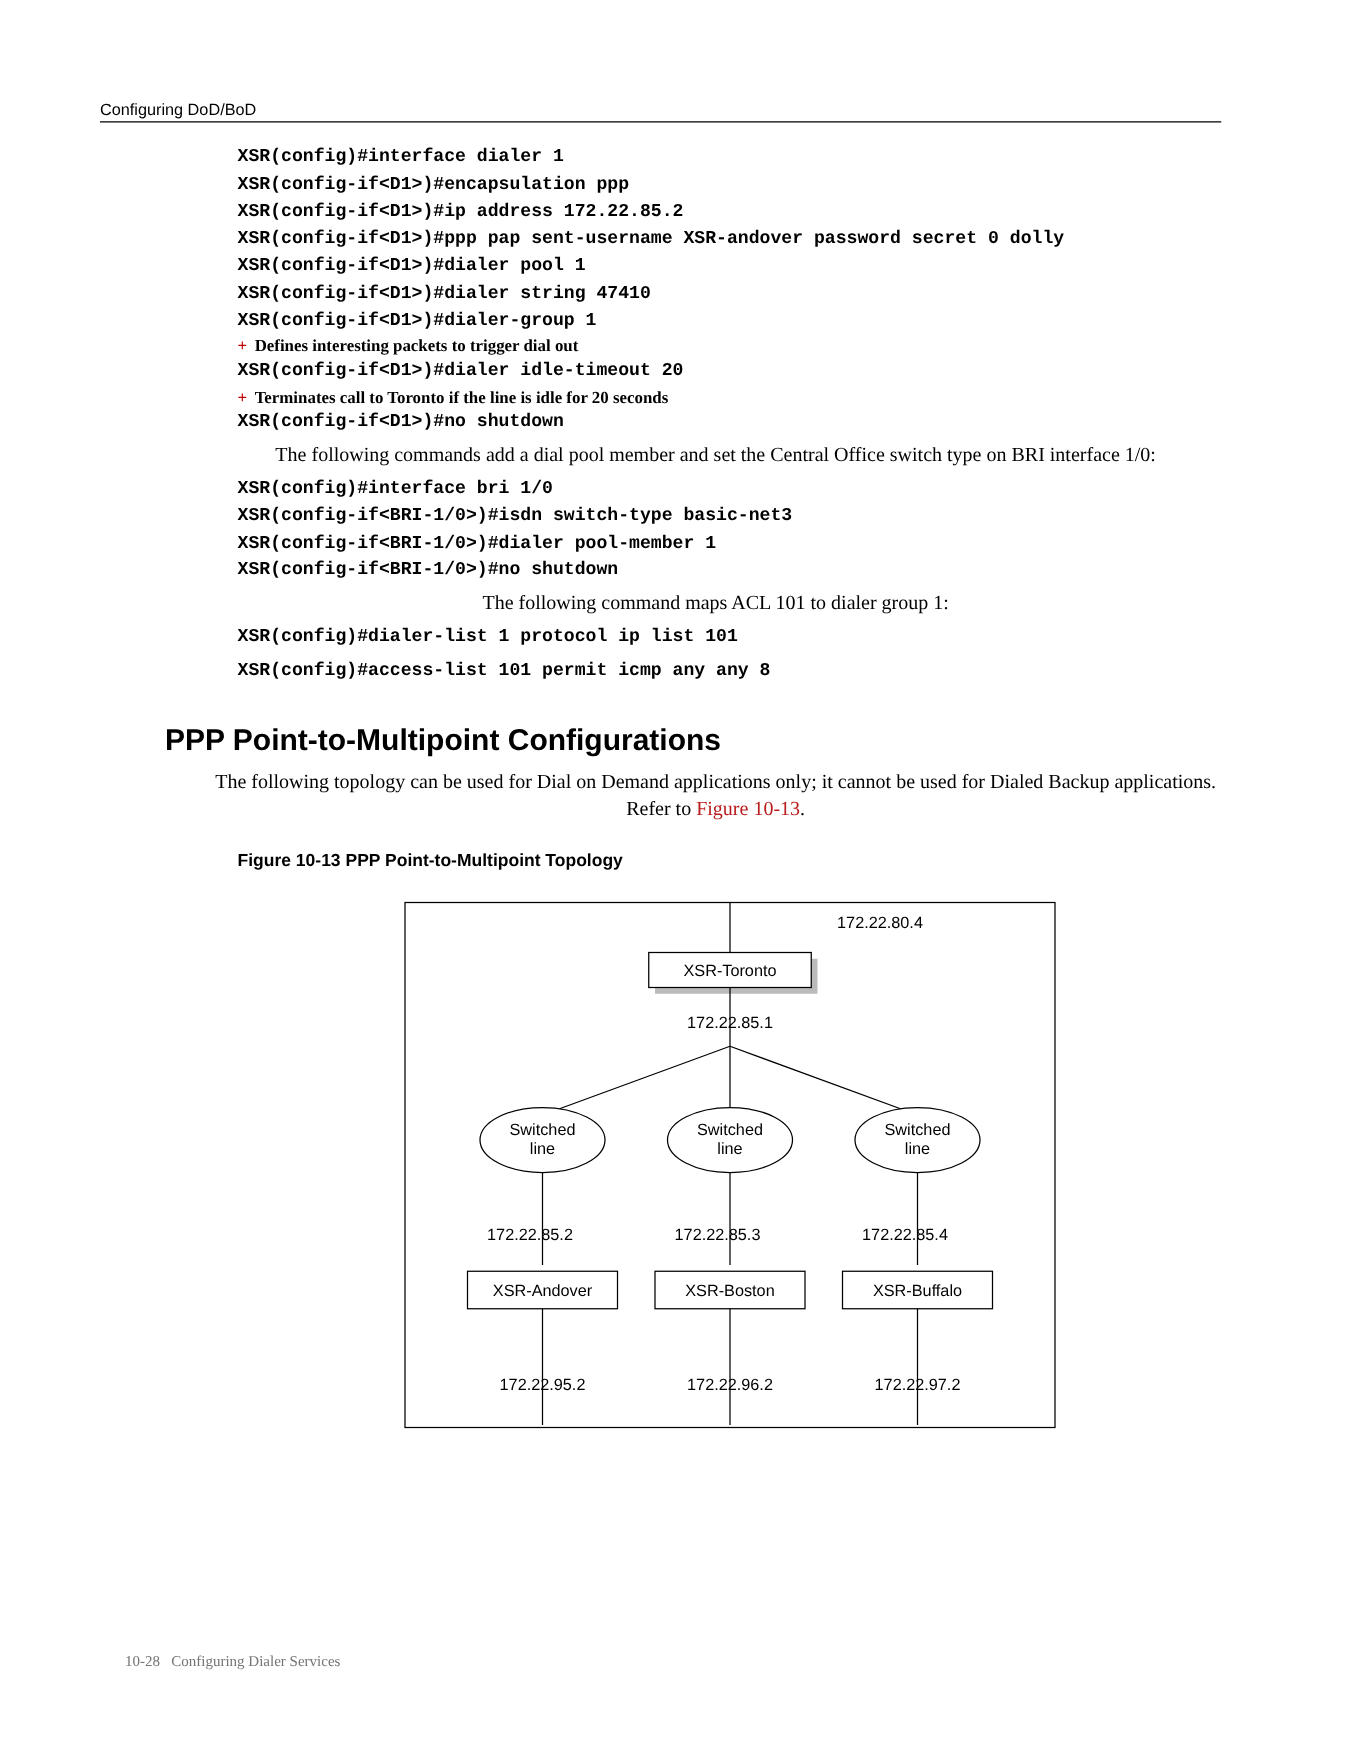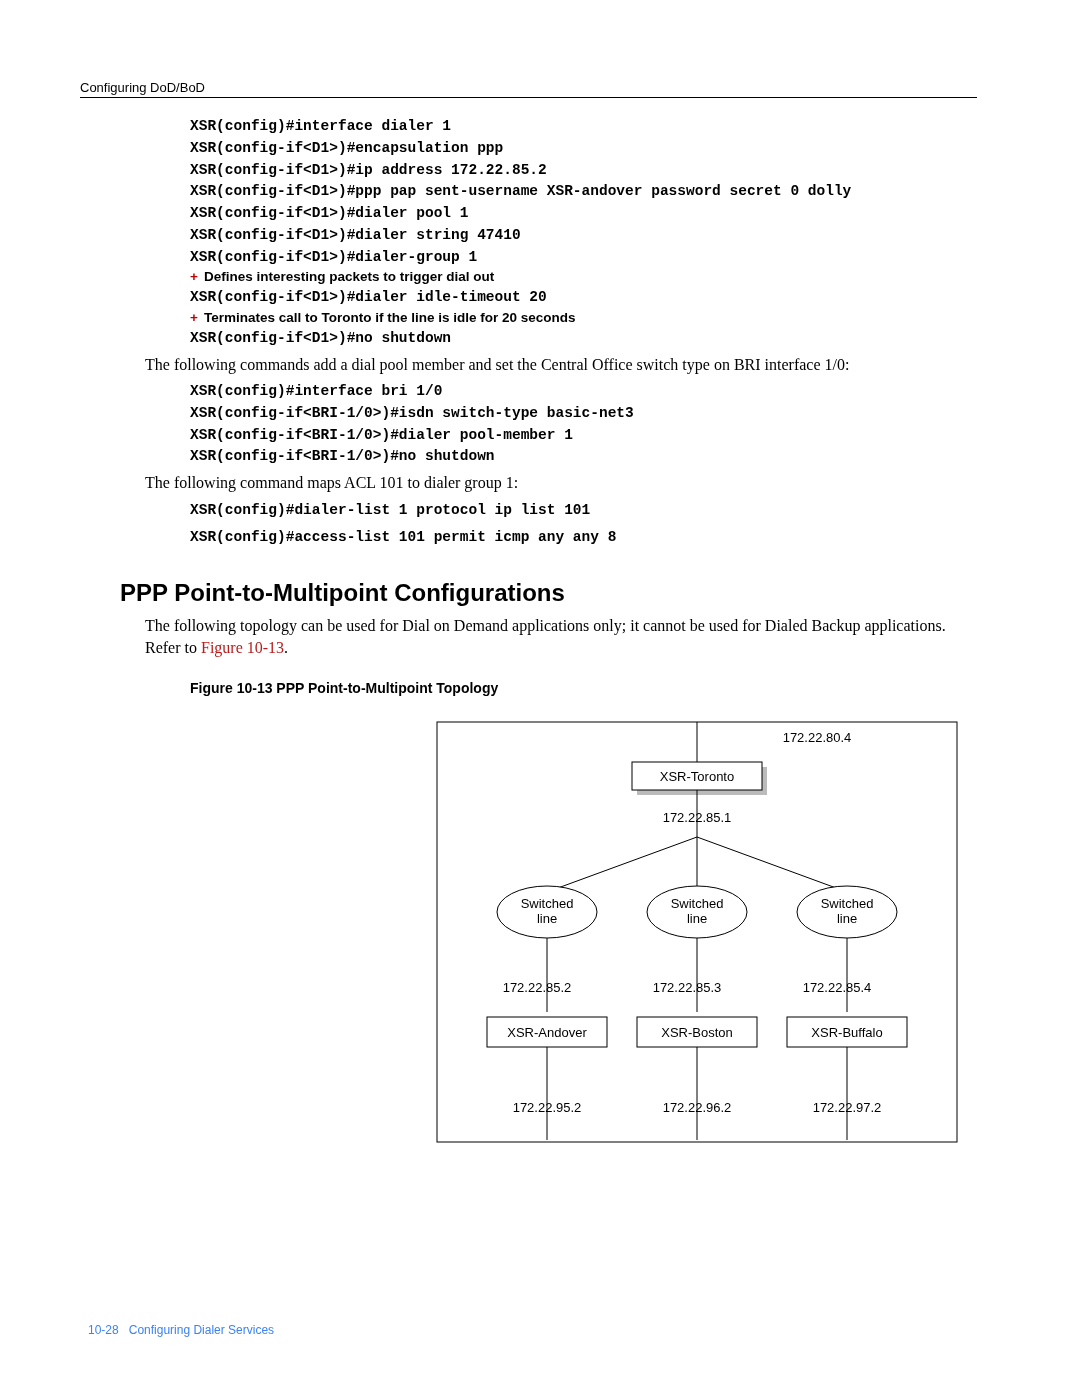--- a/index.html
+++ b/index.html
@@ -29,71 +29,72 @@
   }
   .code-block {
     font-family: 'Courier New', Courier, monospace;
     font-weight: bold;
     font-size: 14.5px;
     line-height: 1.5;
     margin-left: 110px;
     white-space: pre;
   }
   .anno {
-    font-family: Liberation Sans, sans-serif;
+    font-family: Liberation Serif, serif;
     font-weight: bold;
     font-size: 13.5px;
     color: #000;
     margin-left: 110px;
     line-height: 1.4;
   }
   .anno .plus {
     color: #c00000;
     font-weight: bold;
     margin-right: 6px;
   }
   .body-text {
     font-family: 'Book Antiqua', Palatino, Georgia, serif;
     font-size: 16px;
     line-height: 1.35;
-    margin-left: 65px;
+    margin-left: 88px;
     margin-top: 4px;
     margin-bottom: 2px;
+    text-align: center;
   }
   .body-text .italic { font-style: italic; }
   .section-heading {
     font-family: Arial, Helvetica, sans-serif;
     font-weight: bold;
     font-size: 24px;
     color: #000;
     margin-top: 30px;
     margin-bottom: 8px;
-    margin-left: 40px;
+    margin-left: 52px;
   }
   .figlink { color: #b91c1c; }
   .figure-caption {
     font-family: Arial, Helvetica, sans-serif;
     font-weight: bold;
     font-size: 14px;
     text-align: left;
     margin-top: 22px;
     margin-bottom: 16px;
     margin-left: 110px;
   }
   .fig-wrap {
     margin-left: 110px;
-    text-align: right;
+    text-align: center;
   }
   .footer {
     position: absolute;
     bottom: 60px;
-    left: 88px;
-    font-family: Liberation Sans, sans-serif;
+    left: 100px;
+    font-family: Liberation Serif, serif;
     font-size: 12px;
-    color: #3b82f6;
+    color: #737373;
   }
   
   .svg-label {
     font-family: Arial, Helvetica, sans-serif;
     font-size: 13px;
   }
 </style>
 </head>
 <body>
 

